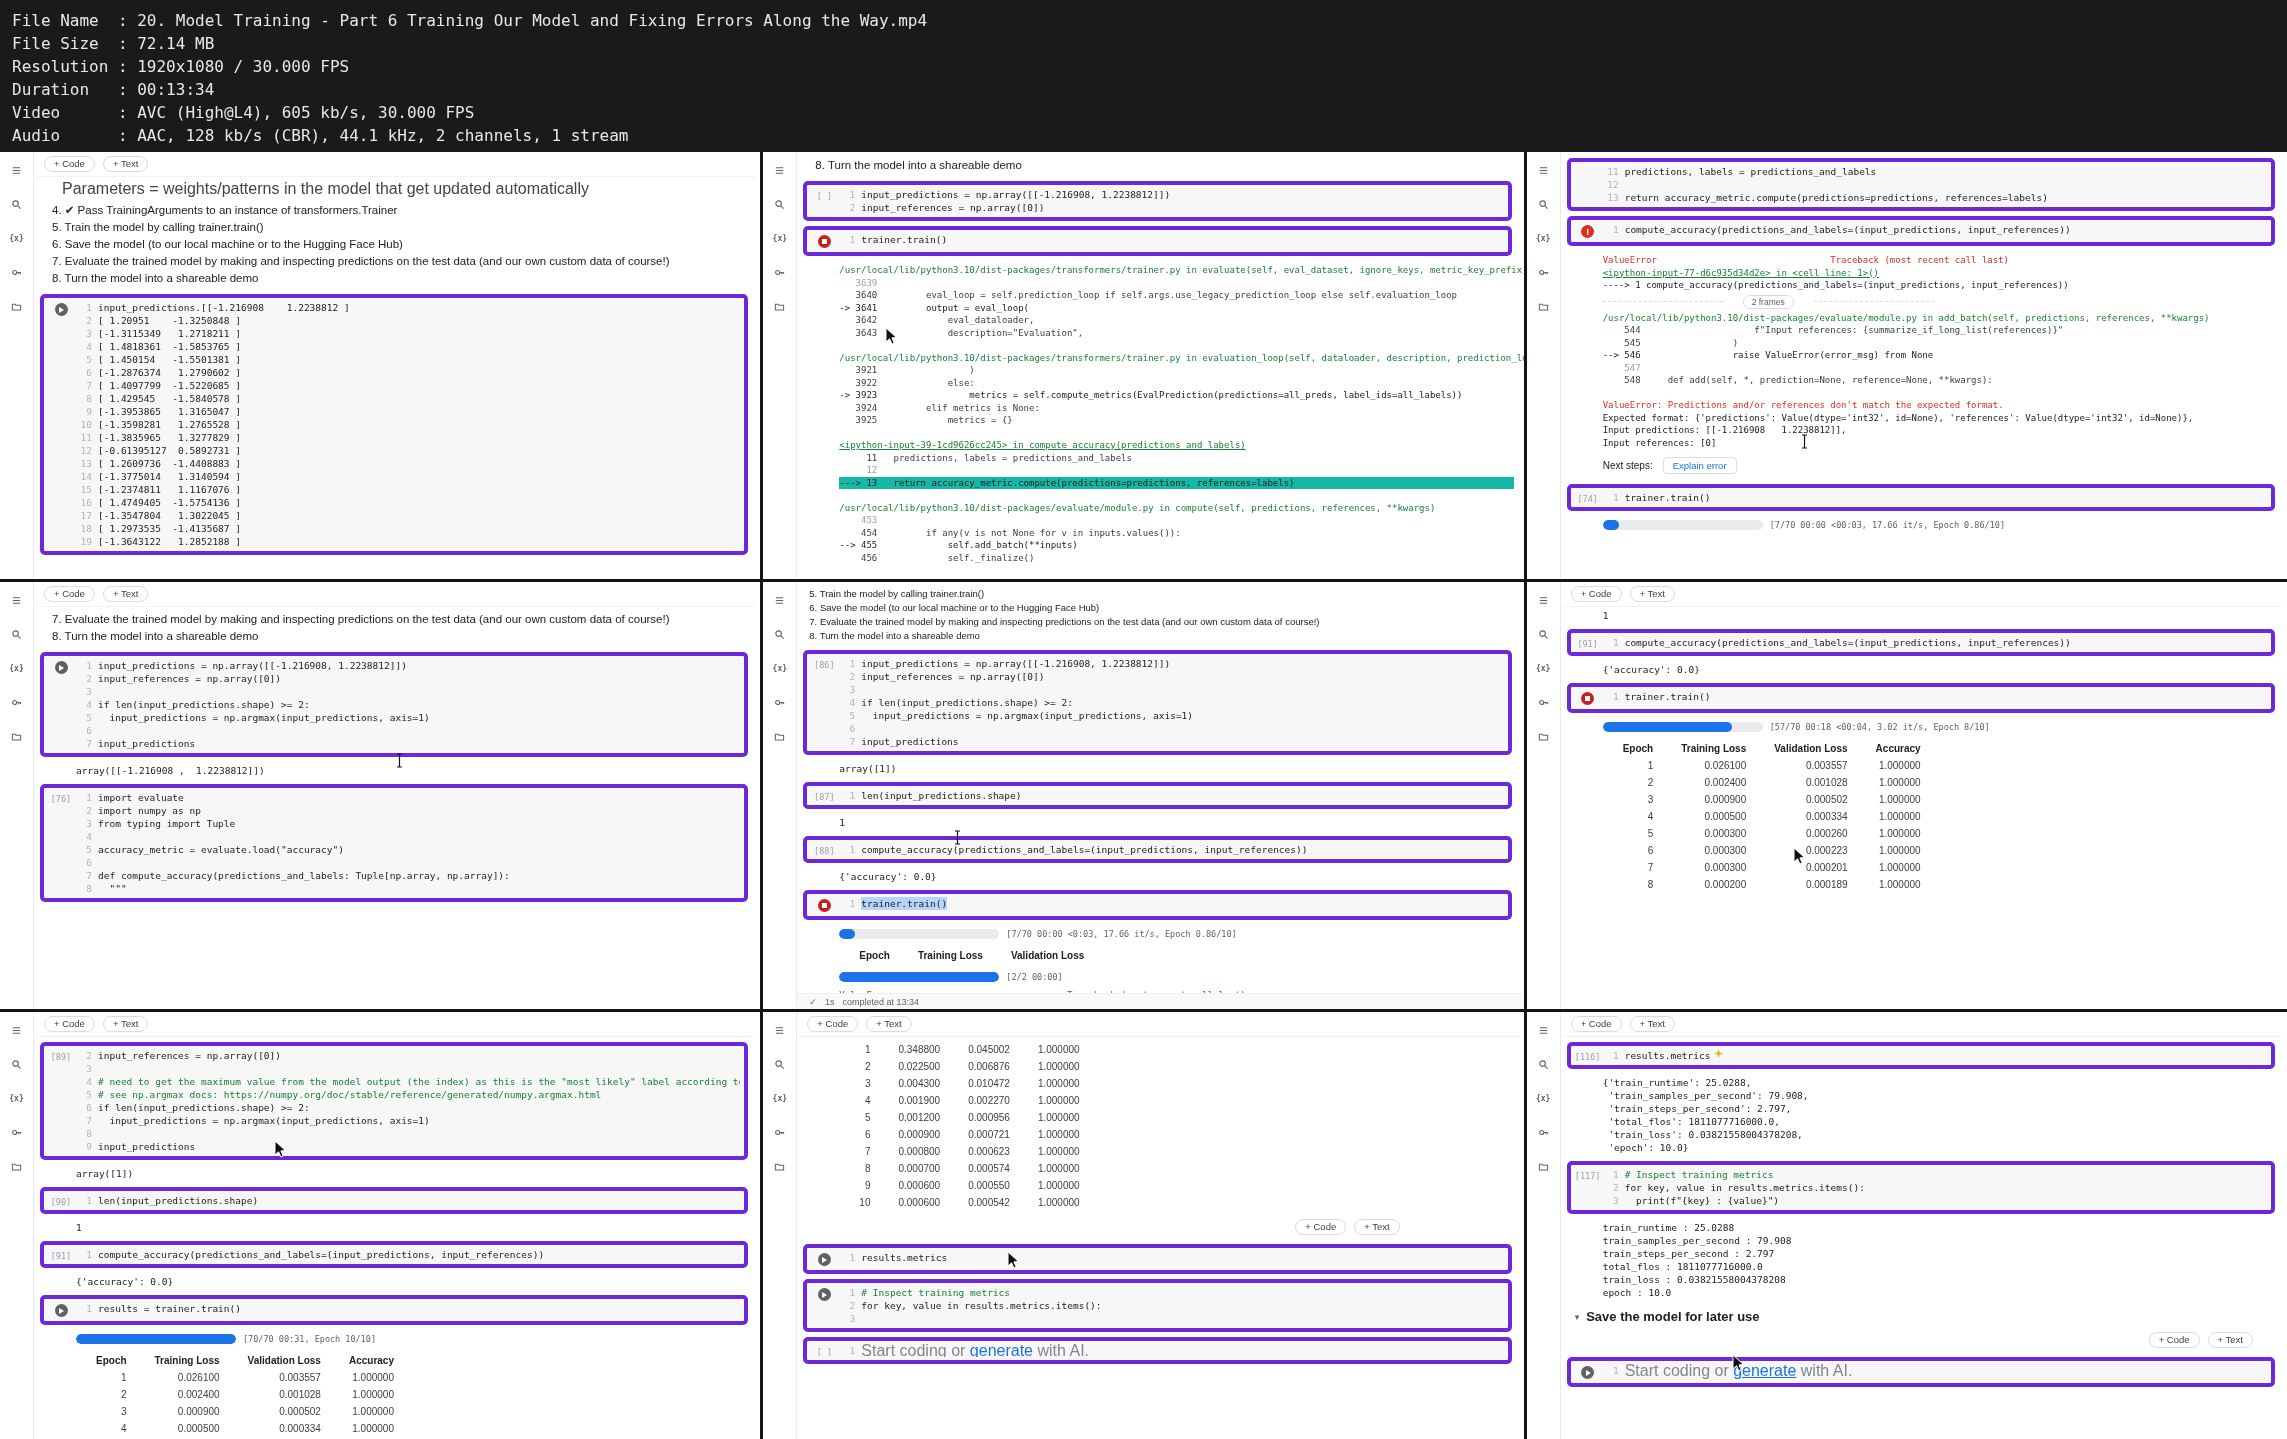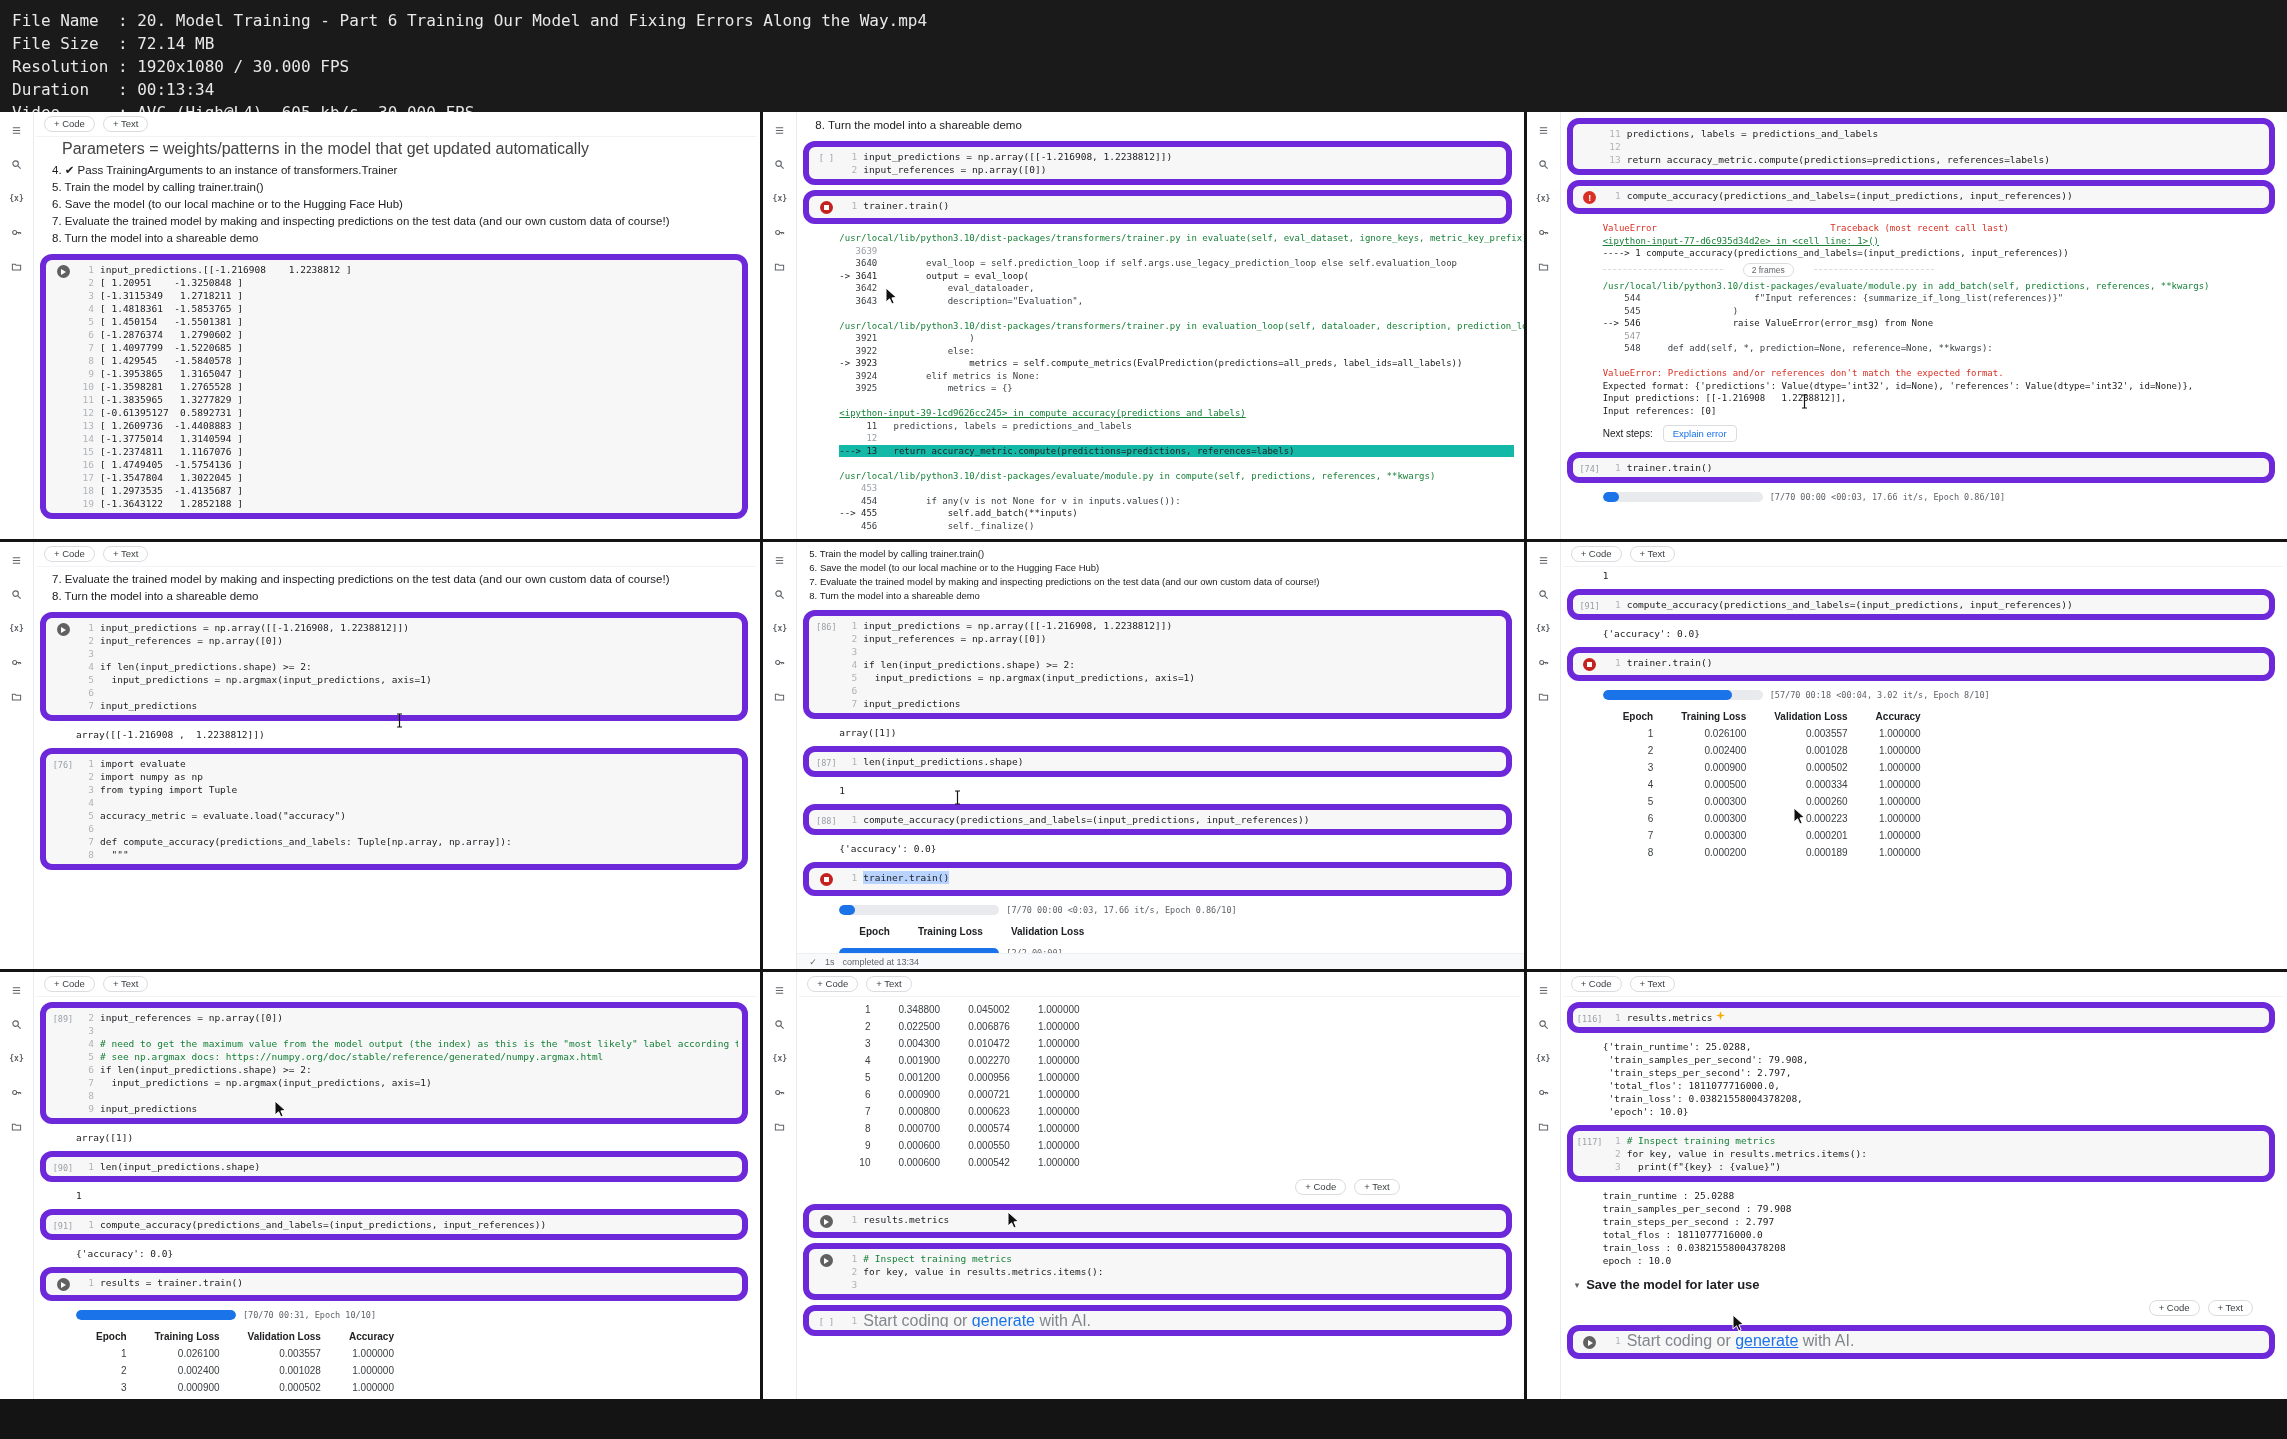--- a/index.html
+++ b/index.html
@@ -1,21 +1,21 @@
 <!DOCTYPE html>
 <html><head>
 <meta charset="utf-8">
 <style>
   *{margin:0;padding:0;box-sizing:border-box}
   html,body{width:2287px;height:1439px;overflow:hidden;background:#141414}
   body{font-family:"Liberation Sans",sans-serif}
   button{font-family:inherit;cursor:default}
 
   
-  .header{height:112px;background:#1a1a1a;padding:9px 14px 0 12px}
+  .header{height:152px;background:#1a1a1a;padding:9px 14px 0 12px}
   .hrow{font-family:"DejaVu Sans Mono",monospace;font-size:16px;line-height:23px;color:#e8e8e8;white-space:pre}
   .hlabel{display:inline-block;width:11ch}
 
   
   .grid{display:grid;grid-template-columns:repeat(3,1fr);grid-template-rows:repeat(3,427px);gap:3px;background:#141414;height:1287px}
   .frame{position:relative;background:#fff;overflow:hidden;display:flex}
 
   
   .rail{width:34px;flex:none;border-right:1px solid #e8eaed;display:flex;flex-direction:column;align-items:center;padding-top:10px;gap:18px;background:#fff}
   .railicon{width:16px;height:16px;display:flex;align-items:center;justify-content:center}
@@ -29,21 +29,21 @@
   .chip{font-size:9.5px;color:#3c4043;border:1px solid #dadce0;border-radius:10px;padding:1px 9px;background:#fff;line-height:12px}
 
   
   .md{padding:4px 10px 2px}
   .md-line{font-size:11.5px;line-height:17px;color:#202124}
   .md-line.sub{font-size:16px;line-height:15px;color:#444;padding-left:16px}
   .md-line.li{padding-left:6px}
   .md-line.li-sm{font-size:9.5px;line-height:14px}
 
   
-  .cell{display:flex;margin:5px 8px 5px 4px;border:6px solid #6d28d9;border-radius:12px;background:#f7f7f8;padding:3px 4px 3px 2px}
+  .cell{display:flex;margin:5px 8px 5px 4px;border:4px solid #6d28d9;border-radius:5px;background:#f7f7f8;padding:3px 4px 3px 2px}
   .exec{width:30px;flex:none;text-align:center;padding-top:1px}
   .badge{display:block;font-family:"DejaVu Sans Mono",monospace;font-size:8.5px;color:#9aa0a6;margin-top:2px}
   .runbtn{width:13px;height:13px;border-radius:50%;margin:1px auto;display:flex;align-items:center;justify-content:center}
   .runbtn.play{background:#616161}
   .runbtn.stop{background:#c5221f}
   .runbtn.errb{background:#d93025;color:#fff;font-size:9px;font-weight:bold}
   .tri{width:0;height:0;border-top:3px solid transparent;border-bottom:3px solid transparent;border-left:5px solid #fff;margin-left:1px}
   .sq{width:5px;height:5px;background:#fff}
   .codewrap{flex:1;overflow:hidden}
   .cl{display:flex;font-family:"DejaVu Sans Mono",monospace;font-size:9.5px;line-height:13px;white-space:pre}

